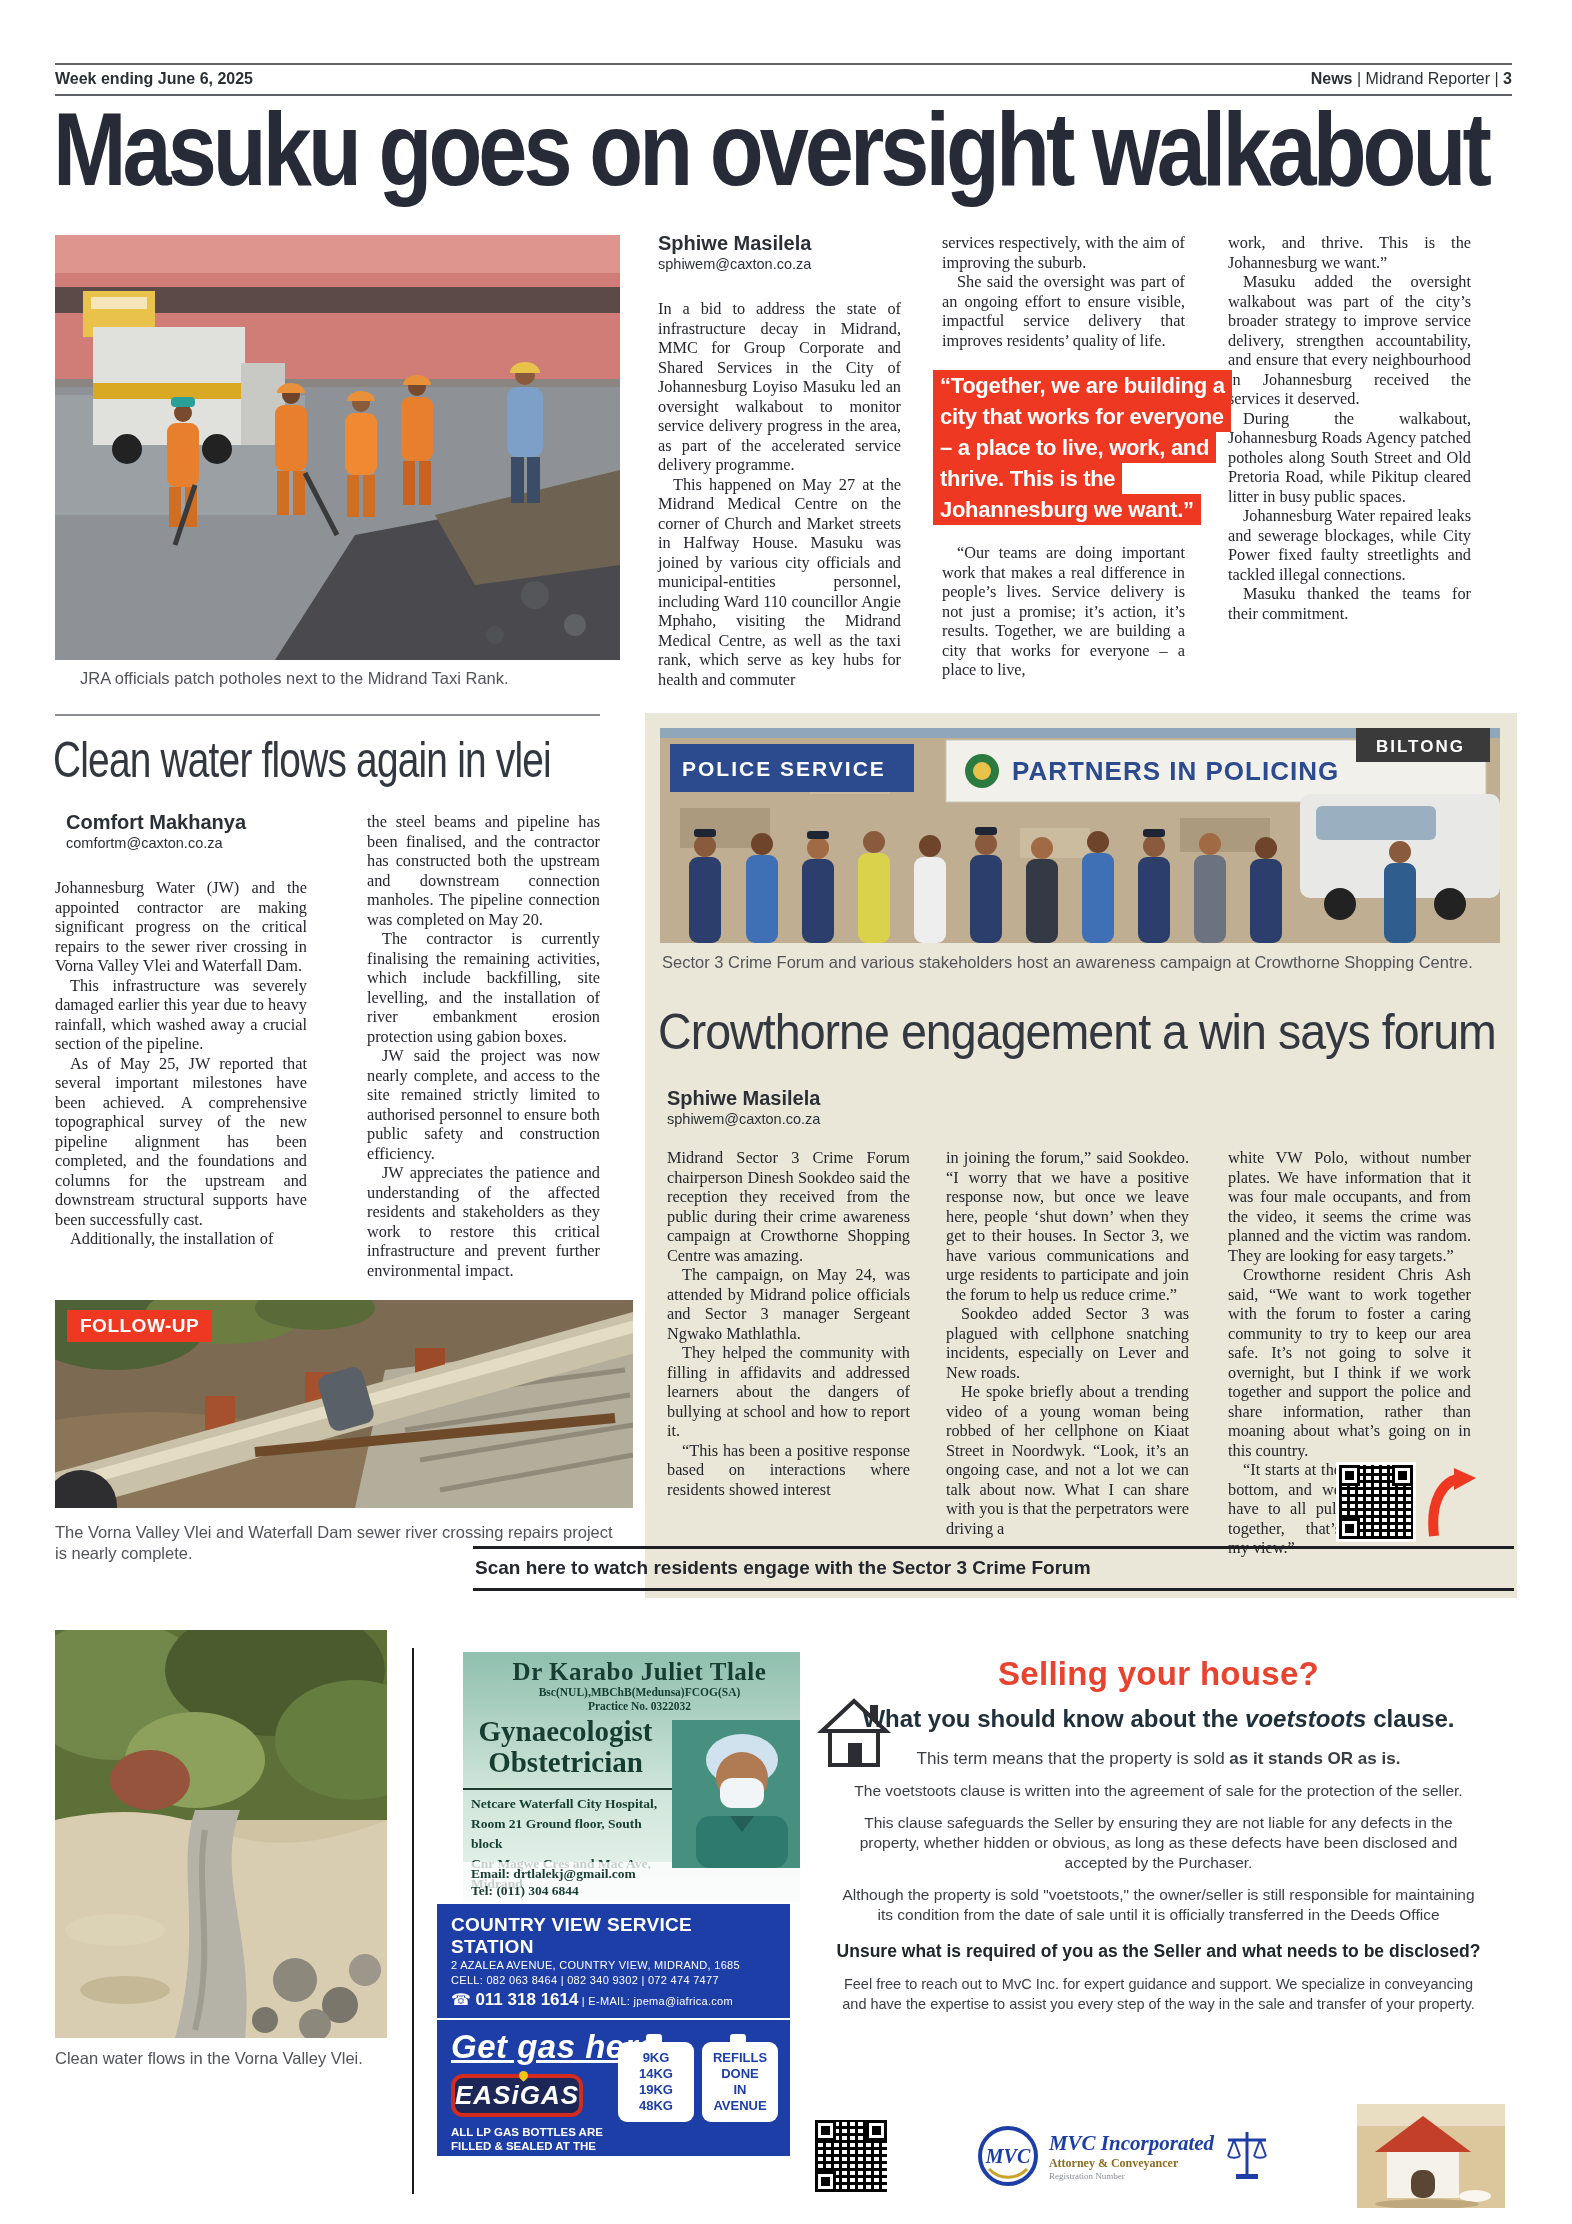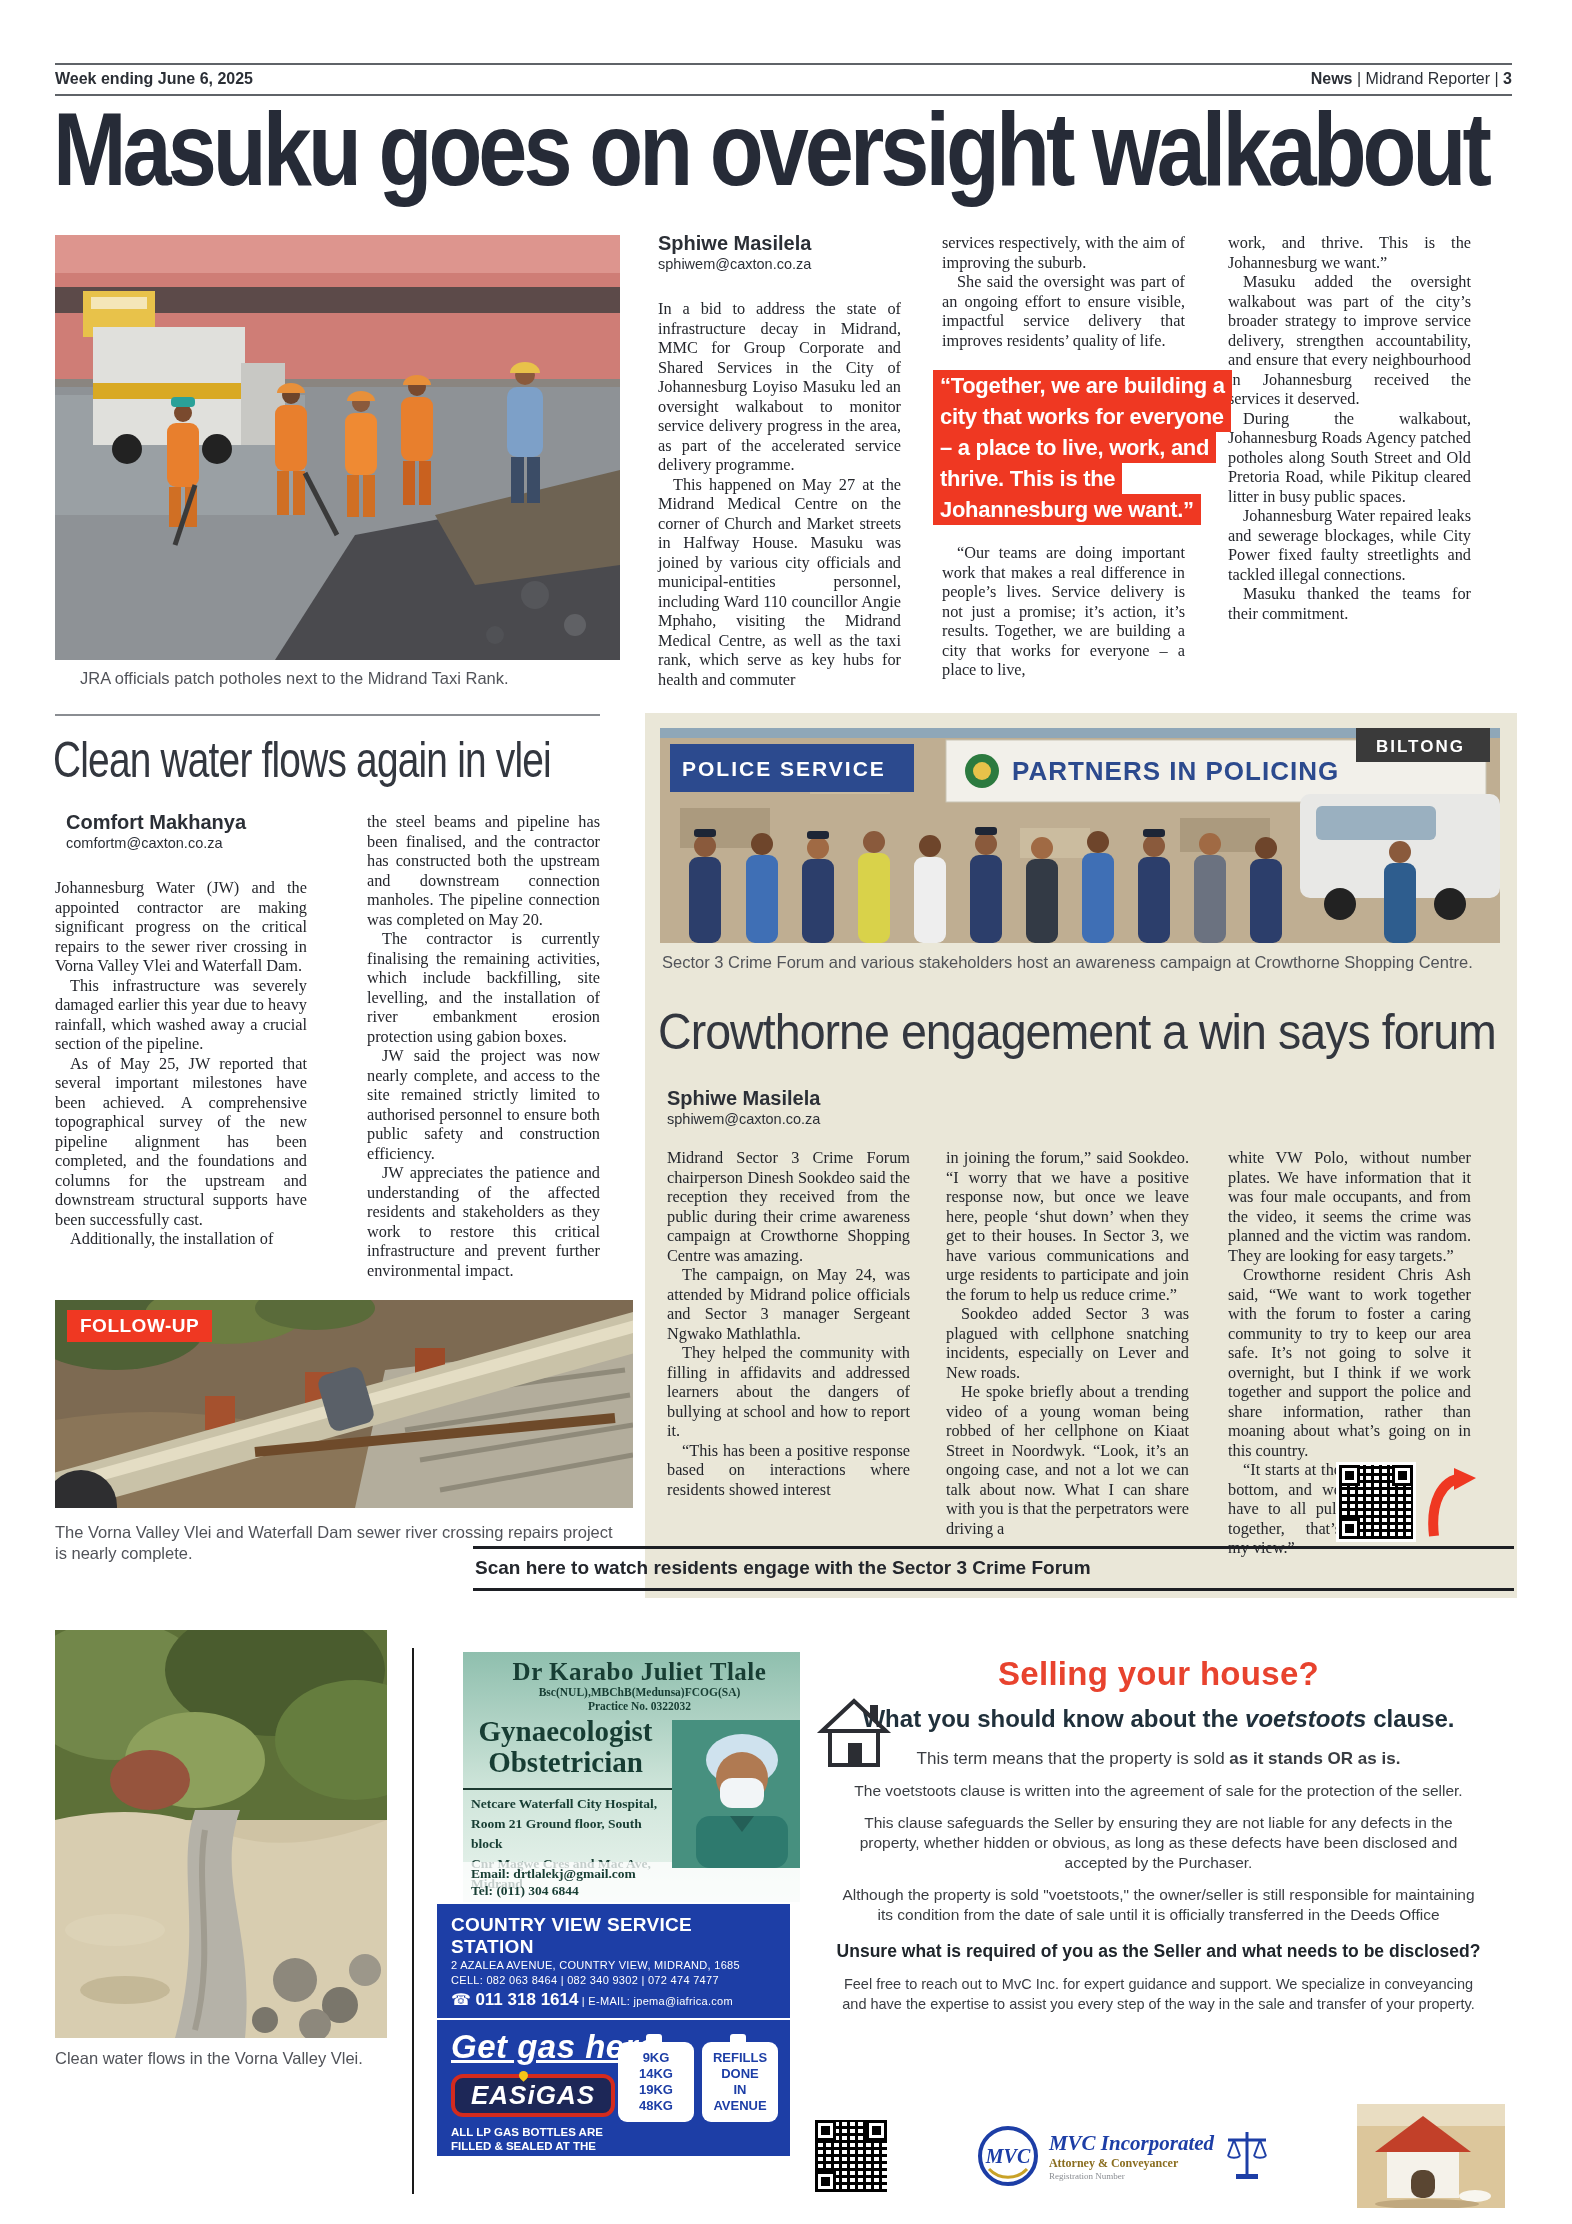--- a/index.html
+++ b/index.html
@@ -54,21 +54,21 @@
   .dr-small{font-size:11.5px;font-weight:bold;text-align:center;}
   .dr-big{font-size:29px;font-weight:bold;text-align:center;line-height:31px;}
   .dr-addr{font-size:13.5px;font-weight:bold;line-height:20px;padding:4px 8px;border-top:2px solid #1d3a31;}
   .dr-contact{font-size:13.5px;font-weight:bold;background:rgba(255,255,255,.75);padding:3px 8px;line-height:17px;}
   .blue-ad{position:absolute;background:#1d3ea6;color:#fff;font-family:"Liberation Sans",sans-serif;}
   .cv-name{font-weight:bold;font-size:19px;letter-spacing:.3px;}
   .cv-small{font-size:11px;line-height:15px;letter-spacing:.3px;}
   .cv-phone{font-weight:bold;font-size:17px;}
   .gg-head{font-style:italic;font-weight:bold;font-size:33px;text-decoration:underline;letter-spacing:.5px;}
   .easigas{display:inline-block;background:#1d2757;border:4px solid #d42b1e;border-radius:12px;
-      color:#fff;font-weight:bold;font-style:italic;font-size:26px;padding:2px 16px;position:relative;letter-spacing:1px;}
+      color:#fff;font-weight:bold;font-style:italic;font-size:26px;padding:2px 0;position:relative;letter-spacing:1px;}
   .flame{position:absolute;top:-7px;left:64px;width:9px;height:9px;background:#f5c518;
       border-radius:50% 50% 50% 0;transform:rotate(-45deg);}
   .gg-note{font-size:11.5px;font-weight:bold;line-height:14px;white-space:pre-line;margin-top:8px;}
   .bottle{width:72px;background:#fff;border-radius:9px;color:#1d3ea6;text-align:center;
       font-weight:bold;font-size:13px;line-height:16px;white-space:pre-line;padding:8px 2px;position:relative;}
   .bottle::before{content:"";position:absolute;top:-8px;left:28px;width:16px;height:8px;background:#fff;border-radius:3px 3px 0 0;}
   .lp-strip{font-weight:bold;}
   .lp-main{font-size:23px;}
   .lp-sub{font-size:13px;}
   

